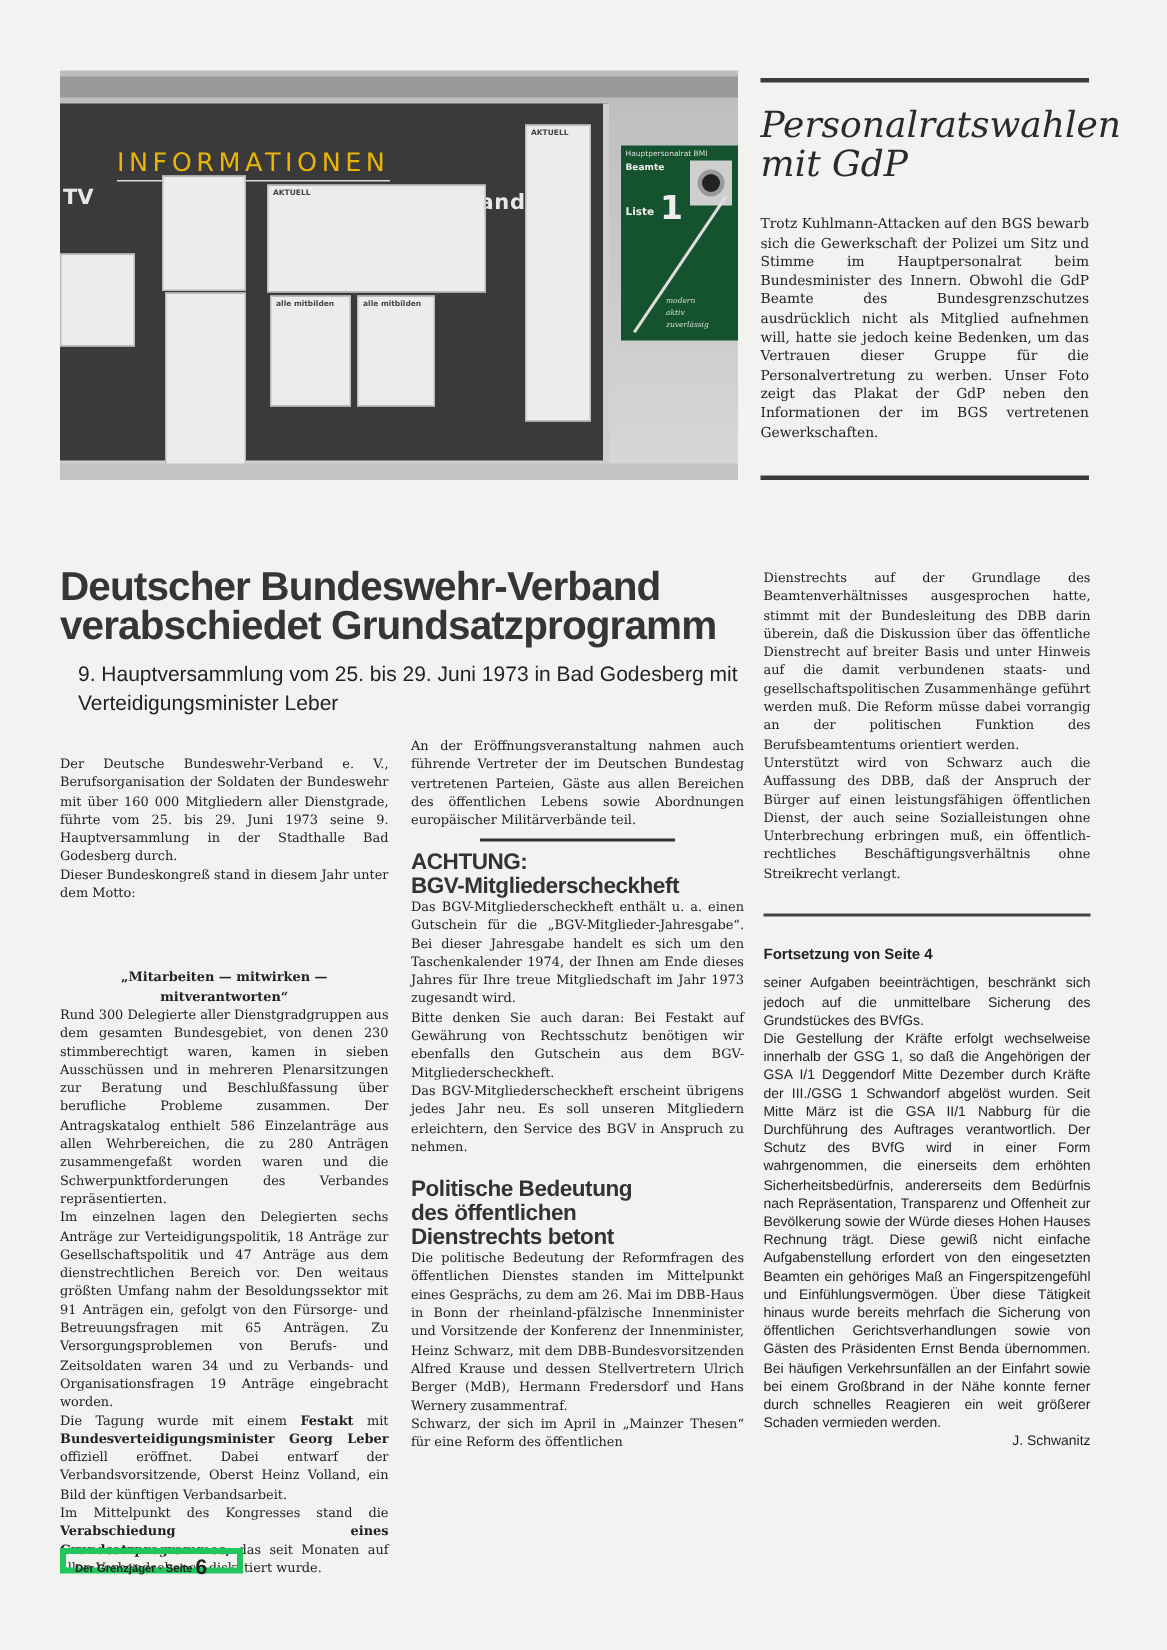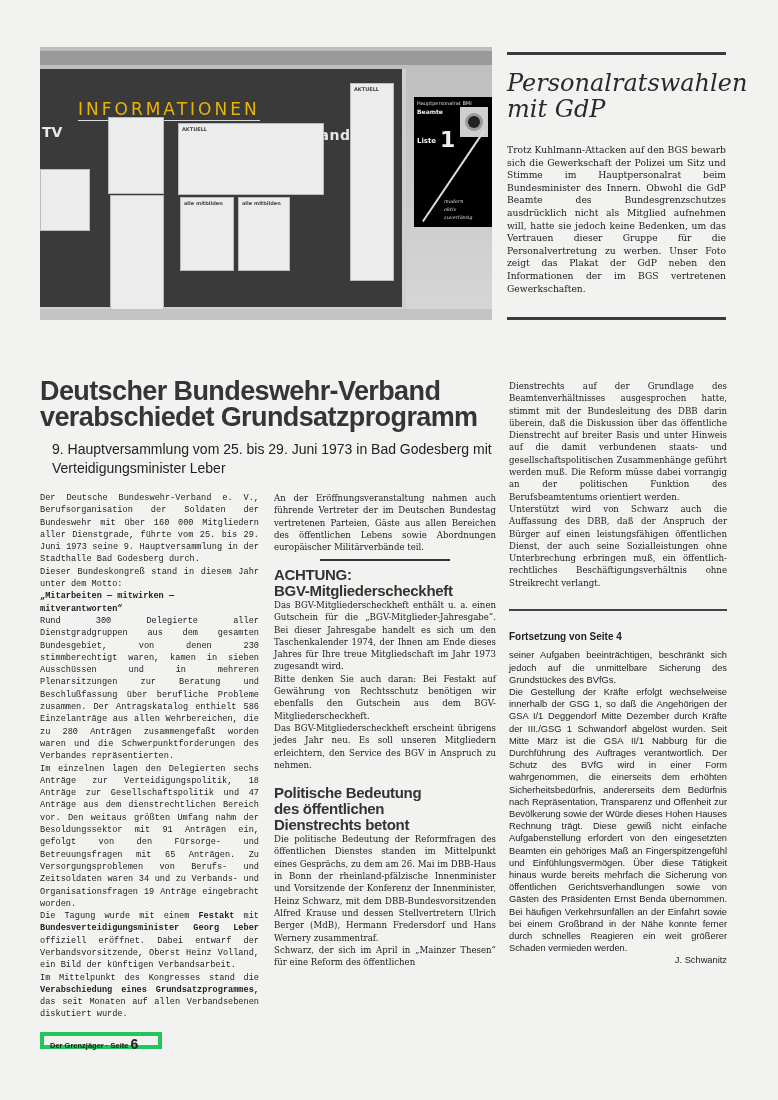--- a/index.html
+++ b/index.html
@@ -8,21 +8,21 @@
   .photo{position:absolute;left:40px;top:47px;width:452px;height:273px;background:#cfcfcf;overflow:hidden;}
   .photo .wall{position:absolute;left:0;top:0;width:100%;height:100%;background:linear-gradient(180deg,#bdbdbd 0%,#d7d7d7 100%);}
   .photo .frame-top{position:absolute;left:0;top:4px;width:452px;height:14px;background:#9a9a9a;}
   .photo .board{position:absolute;left:0;top:22px;width:362px;height:238px;background:#3a3a3a;border-right:4px solid #cfcfcf;border-bottom:4px solid #cfcfcf;}
   .photo .board-title{position:absolute;left:38px;top:30px;color:#eab308;font-size:17px;letter-spacing:3px;font-family:"DejaVu Sans",sans-serif;}
   .photo .board-title:after{content:"";display:block;height:1px;background:#ddd;margin-top:1px;}
   .photo .board-left{position:absolute;left:2px;top:55px;color:#e8e8e8;font-size:14px;font-family:"DejaVu Sans",sans-serif;font-weight:bold;}
   .photo .board-sub{position:absolute;left:202px;top:58px;color:#e8e8e8;font-size:14px;font-family:"DejaVu Sans",sans-serif;font-weight:bold;letter-spacing:0.5px;}
   .photo .paper{position:absolute;background:#ececec;border:1px solid #bbb;}
   .photo .paper .tag{font-size:5px;color:#444;font-family:"DejaVu Sans",sans-serif;font-weight:bold;padding:2px 3px;}
-  .photo .poster{position:absolute;left:374px;top:50px;width:78px;height:130px;background:#000000;}
+  .photo .poster{position:absolute;left:374px;top:50px;width:78px;height:130px;background:#14532d;}
   .photo .poster .p-head{color:#ddd;font-size:5px;padding:3px 3px 0;font-family:"DejaVu Sans",sans-serif;}
   .photo .poster .p-beamte{color:#eee;font-size:6px;font-weight:bold;padding:2px 3px;font-family:"DejaVu Sans",sans-serif;}
   .photo .poster .p-liste{position:absolute;left:3px;top:40px;color:#eee;font-size:7px;font-weight:bold;font-family:"DejaVu Sans",sans-serif;}
   .photo .poster .p-num{position:absolute;left:26px;top:30px;color:#eee;font-size:22px;font-weight:bold;font-family:"DejaVu Sans",sans-serif;}
   .photo .poster .target{position:absolute;right:4px;top:10px;width:28px;height:30px;background:#cfcfcf;}
   .photo .poster .target:after{content:"";position:absolute;left:8px;top:9px;width:12px;height:12px;border-radius:50%;background:#222;box-shadow:0 0 0 3px #999;}
   .photo .poster .line{position:absolute;left:6px;top:24px;width:110px;height:1.5px;background:#ddd;transform-origin:0 0;transform:translate(2px,100px) rotate(-56deg);}
   .photo .poster .words{position:absolute;left:30px;top:100px;color:#ddd;font-size:5px;line-height:8px;font-style:italic;font-family:"DejaVu Serif",serif;}
   .photo .floor{position:absolute;left:0;top:262px;width:100%;height:11px;background:#c4c4c4;}
 
@@ -32,23 +32,23 @@
   .side h2{margin:15px 0 0;font-family:"DejaVu Serif",serif;font-style:italic;font-weight:normal;font-size:24px;line-height:26px;color:#2a2a2a;}
   .side p{margin:22px 0 0;font-family:"DejaVu Serif",serif;font-size:9.2px;line-height:12.6px;text-align:justify;color:#222;}
   .side .rule-bottom{margin-top:22px;height:3px;background:#3a3a3a;}
 
   
   .headline{position:absolute;left:40px;top:378px;width:470px;font-family:"Liberation Sans",sans-serif;font-weight:bold;font-size:27px;line-height:26px;color:#353535;letter-spacing:-0.6px;}
   .subhead{position:absolute;left:52px;top:440px;width:470px;font-family:"Liberation Sans",sans-serif;font-size:14px;line-height:19px;color:#222;}
 
   .col{position:absolute;font-family:"DejaVu Serif",serif;font-size:8.6px;line-height:12.3px;color:#222;text-align:justify;}
   .col p{margin:0;}
-  .col .motto{text-align:left;font-weight:bold;}
+  .col .motto{text-align:center;font-weight:bold;margin-top:44px;}
   .col b{font-weight:bold;}
-  .col1{left:40px;top:492px;width:219px;font-family:Liberation Mono, monospace;}
+  .col1{left:40px;top:504px;width:219px;}
   .col2{left:274px;top:492px;width:222px;}
   .col3{left:509px;top:380px;width:218px;}
   .col h3{margin:0;font-family:"Liberation Sans",sans-serif;font-weight:bold;font-size:15px;line-height:16px;color:#333;letter-spacing:-0.3px;text-align:left;}
   .sep-short{width:130px;height:1.5px;background:#333;margin:6px auto 6px;}
   .sep-long{height:2px;background:#444;margin:20px 0 20px;}
   .contd{font-family:"Liberation Sans",sans-serif;font-weight:bold;font-size:10px;text-align:left;margin-bottom:6px;color:#222;}
   .col3 .sansbody{font-family:"Liberation Sans",sans-serif;font-size:9.3px;line-height:12.2px;}
   .author{text-align:right;}
   .footer{position:absolute;left:40px;top:1032px;width:122px;height:17px;border:4px solid #22c55e;font-family:"Liberation Sans",sans-serif;font-size:7.5px;font-weight:bold;line-height:17px;padding-left:6px;box-sizing:border-box;color:#222;}
   .footer .pnum{font-size:14px;font-weight:bold;vertical-align:-1px;margin-left:2px;}

